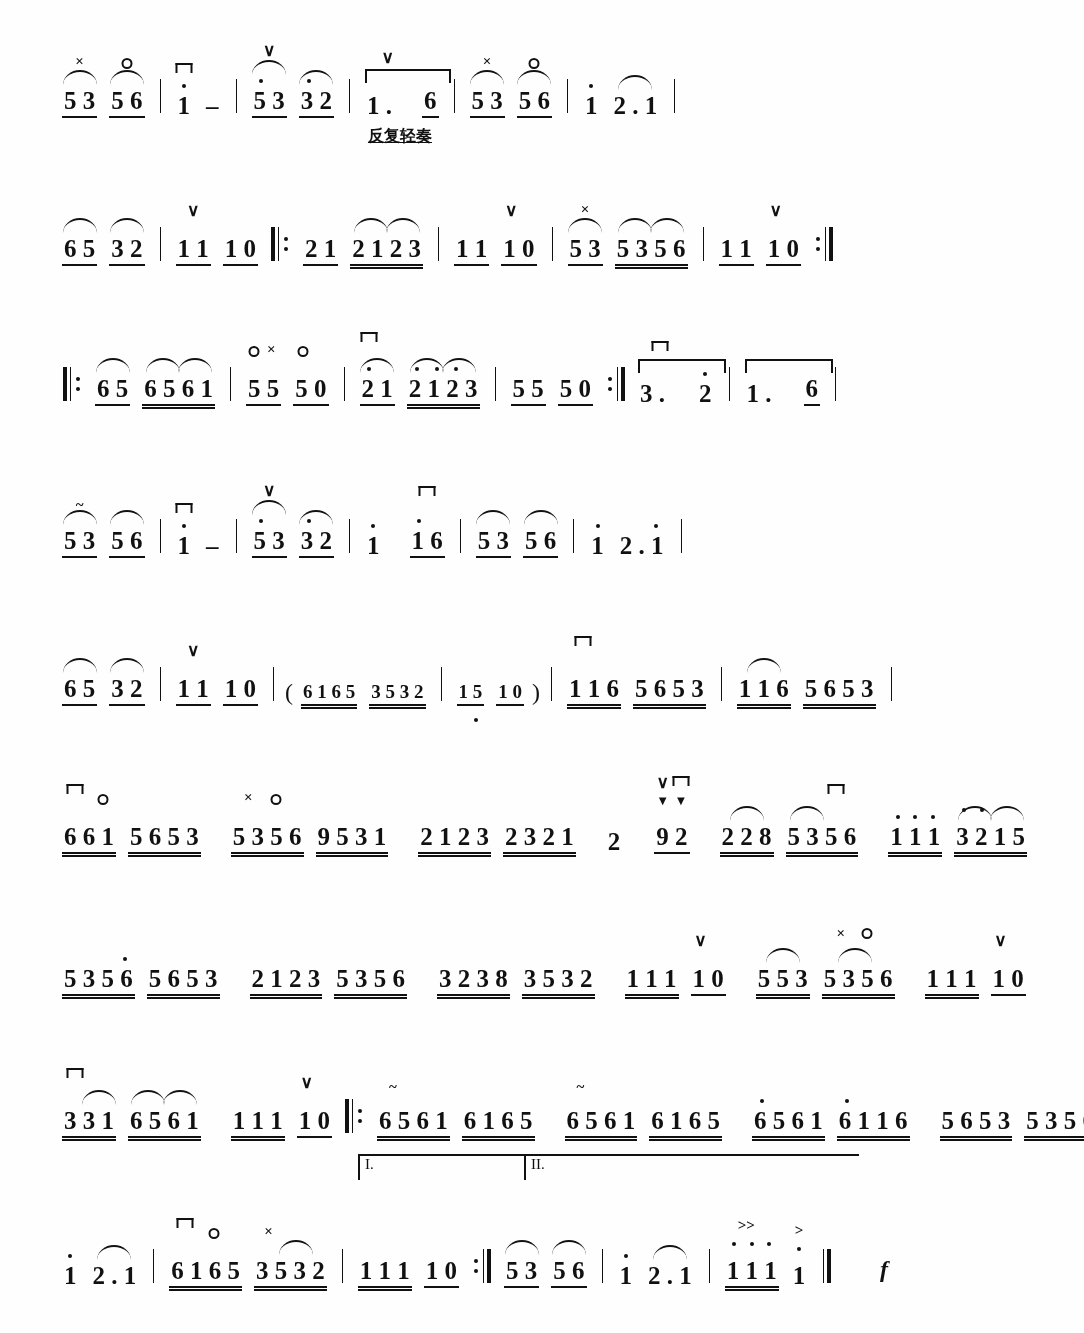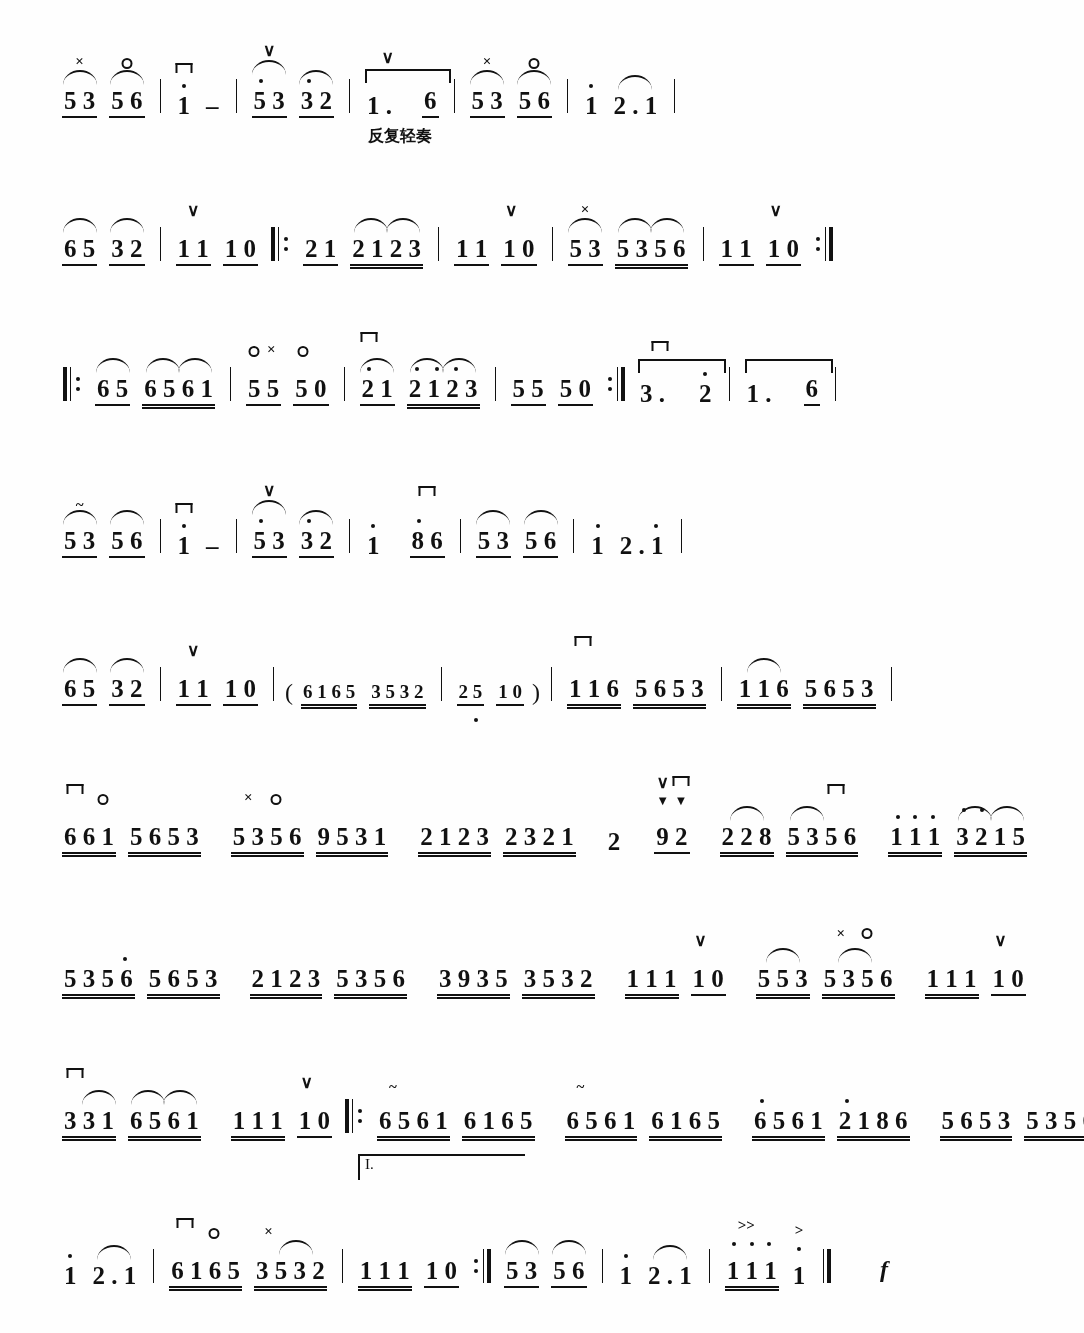--- a/index.html
+++ b/index.html
@@ -258,21 +258,21 @@
       </span>
       <span class="grp">
         <span class="slur"></span>
         <span class="note" style="border-bottom:none;">2 . 1</span>
       </span>
     </div>
     <span class="barline"></span>
   </div>
 
   <div class="system" style="height:148px;">
-    <span class="cn-label" style="left:368px;top:8px;">反复轻奏</span>
+    <span class="cn-label" style="left:368px;top:8px;text-decoration:underline;">反复轻奏</span>
     <div class="measure">
       <span class="grp">
         <span class="slur"></span>
         <span class="note u1">6 5</span>
       </span>
       <span class="grp">
         <span class="slur"></span>
         <span class="note u1">3 2</span>
       </span>
     </div>
@@ -476,21 +476,21 @@
     </div>
     <span class="barline"></span>
     <div class="measure">
       <span class="grp" style="margin-right:22px;">
         <span class="dot-up"></span>
         <span class="note">1</span>
       </span>
       <span class="grp">
         <span class="mark sq" style="top:-42px;"></span>
         <span class="dot-up" style="left:28%;"></span>
-        <span class="note u1">8 6</span>
+        <span class="note u1">1 6</span>
       </span>
     </div>
     <span class="barline"></span>
     <div class="measure">
       <span class="grp">
         <span class="slur"></span>
         <span class="note u1">5 3</span>
       </span>
       <span class="grp">
         <span class="slur"></span>
@@ -538,21 +538,21 @@
       <span class="grp">
         <span class="note small u2">6 1 6 5</span>
       </span>
       <span class="grp">
         <span class="note small u2">3 5 3 2</span>
       </span>
     </div>
     <span class="barline"></span>
     <div class="measure">
       <span class="grp">
-        <span class="note small u1">2 5</span>
+        <span class="note small u1">1 5</span>
         <span class="dot-dn" style="left:70%;bottom:-16px;"></span>
       </span>
       <span class="grp">
         <span class="note small u1">1 0</span>
       </span>
       <span class="paren">)</span>
     </div>
     <span class="barline"></span>
     <div class="measure">
       <span class="grp">
@@ -666,21 +666,21 @@
       <span class="grp">
         <span class="note u2">2 1 2 3</span>
       </span>
       <span class="grp">
         <span class="note u2">5 3 5 6</span>
       </span>
     </div>
     <span class="barline"></span>
     <div class="measure">
       <span class="grp">
-        <span class="note u2">3 9 3 5</span>
+        <span class="note u2">3 2 3 8</span>
       </span>
       <span class="grp">
         <span class="note u2">3 5 3 2</span>
       </span>
     </div>
     <span class="barline"></span>
     <div class="measure">
       <span class="grp">
         <span class="note u2">1 1 1</span>
       </span>
@@ -766,38 +766,41 @@
       </span>
     </div>
     <span class="barline"></span>
     <div class="measure">
       <span class="grp">
         <span class="dot-up" style="left:14%;"></span>
         <span class="note u2">6 5 6 1</span>
       </span>
       <span class="grp">
         <span class="dot-up" style="left:14%;"></span>
-        <span class="note u2">2 1 8 6</span>
+        <span class="note u2">6 1 1 6</span>
       </span>
     </div>
     <span class="barline"></span>
     <div class="measure">
       <span class="grp">
         <span class="note u2">5 6 5 3</span>
       </span>
       <span class="grp">
         <span class="note u2">5 3 5 6</span>
       </span>
     </div>
     <span class="barline"></span>
   </div>
 
   <div class="system" style="height:150px;">
     <span class="ending" style="left:358px;top:16px;width:160px;">
       <span>I.</span>
+    </span>
+    <span class="ending" style="left:524px;top:16px;width:328px;">
+      <span>II.</span>
     </span>
     <span class="dyn" style="left:880px;top:118px;">f</span>
 
     <div class="measure">
       <span class="grp">
         <span class="dot-up"></span>
         <span class="note">1</span>
       </span>
       <span class="grp">
         <span class="slur"></span>

